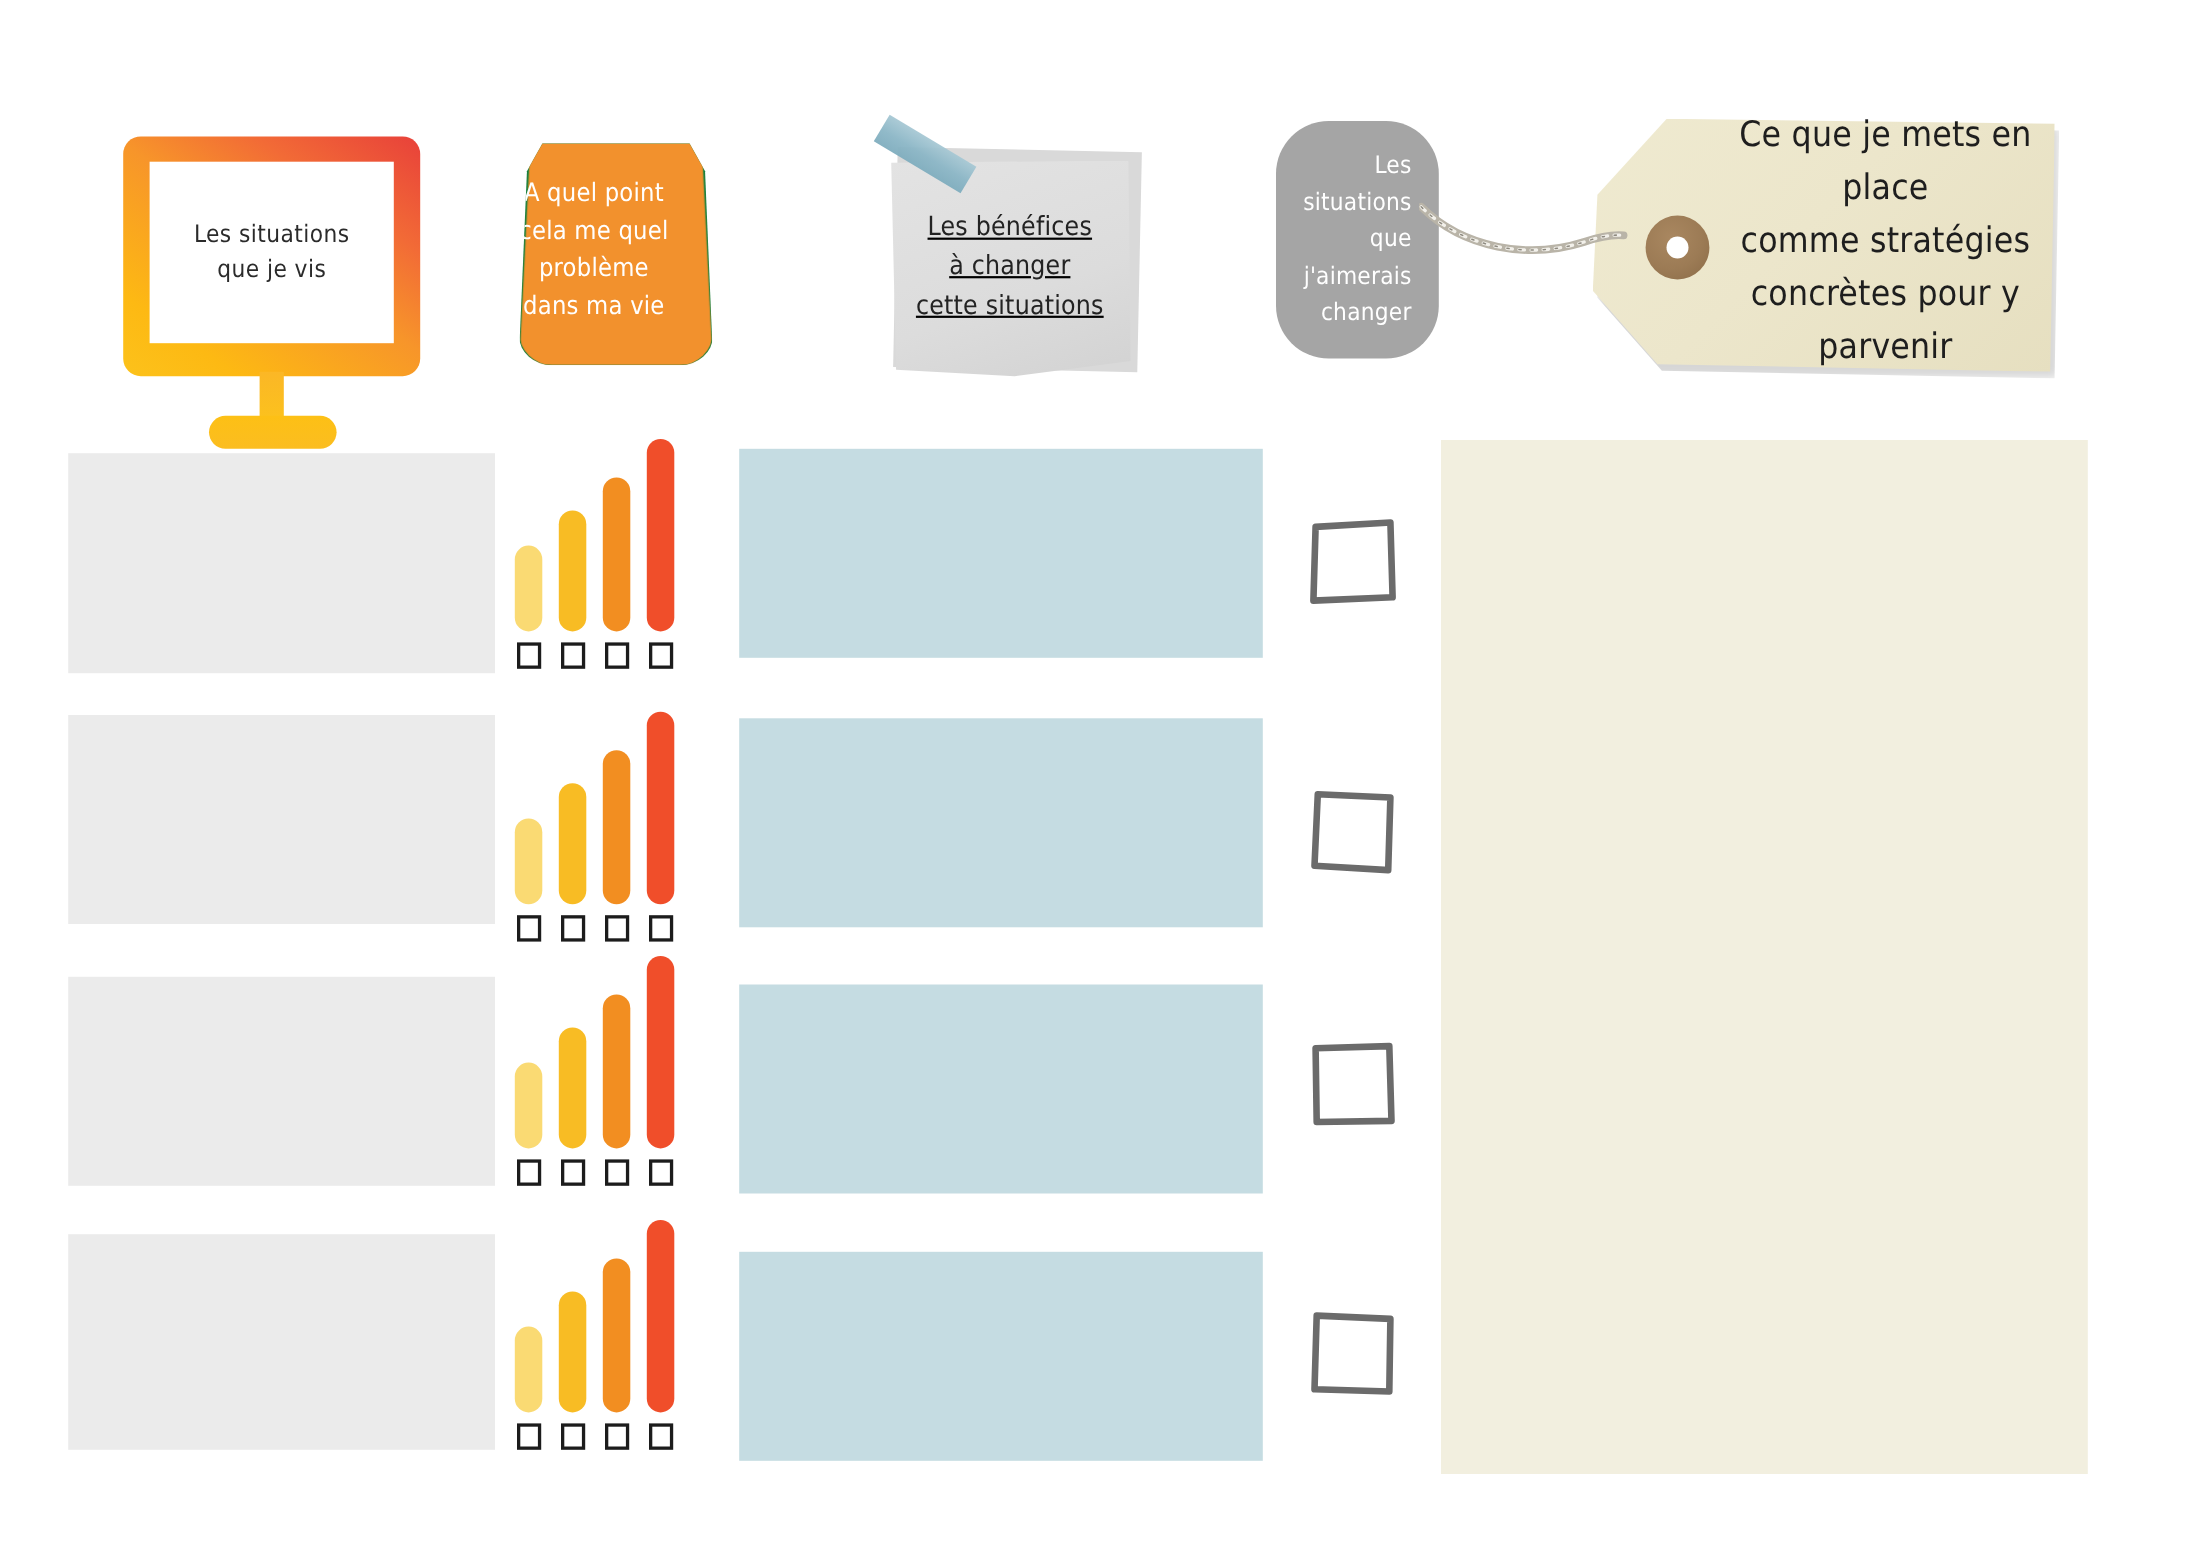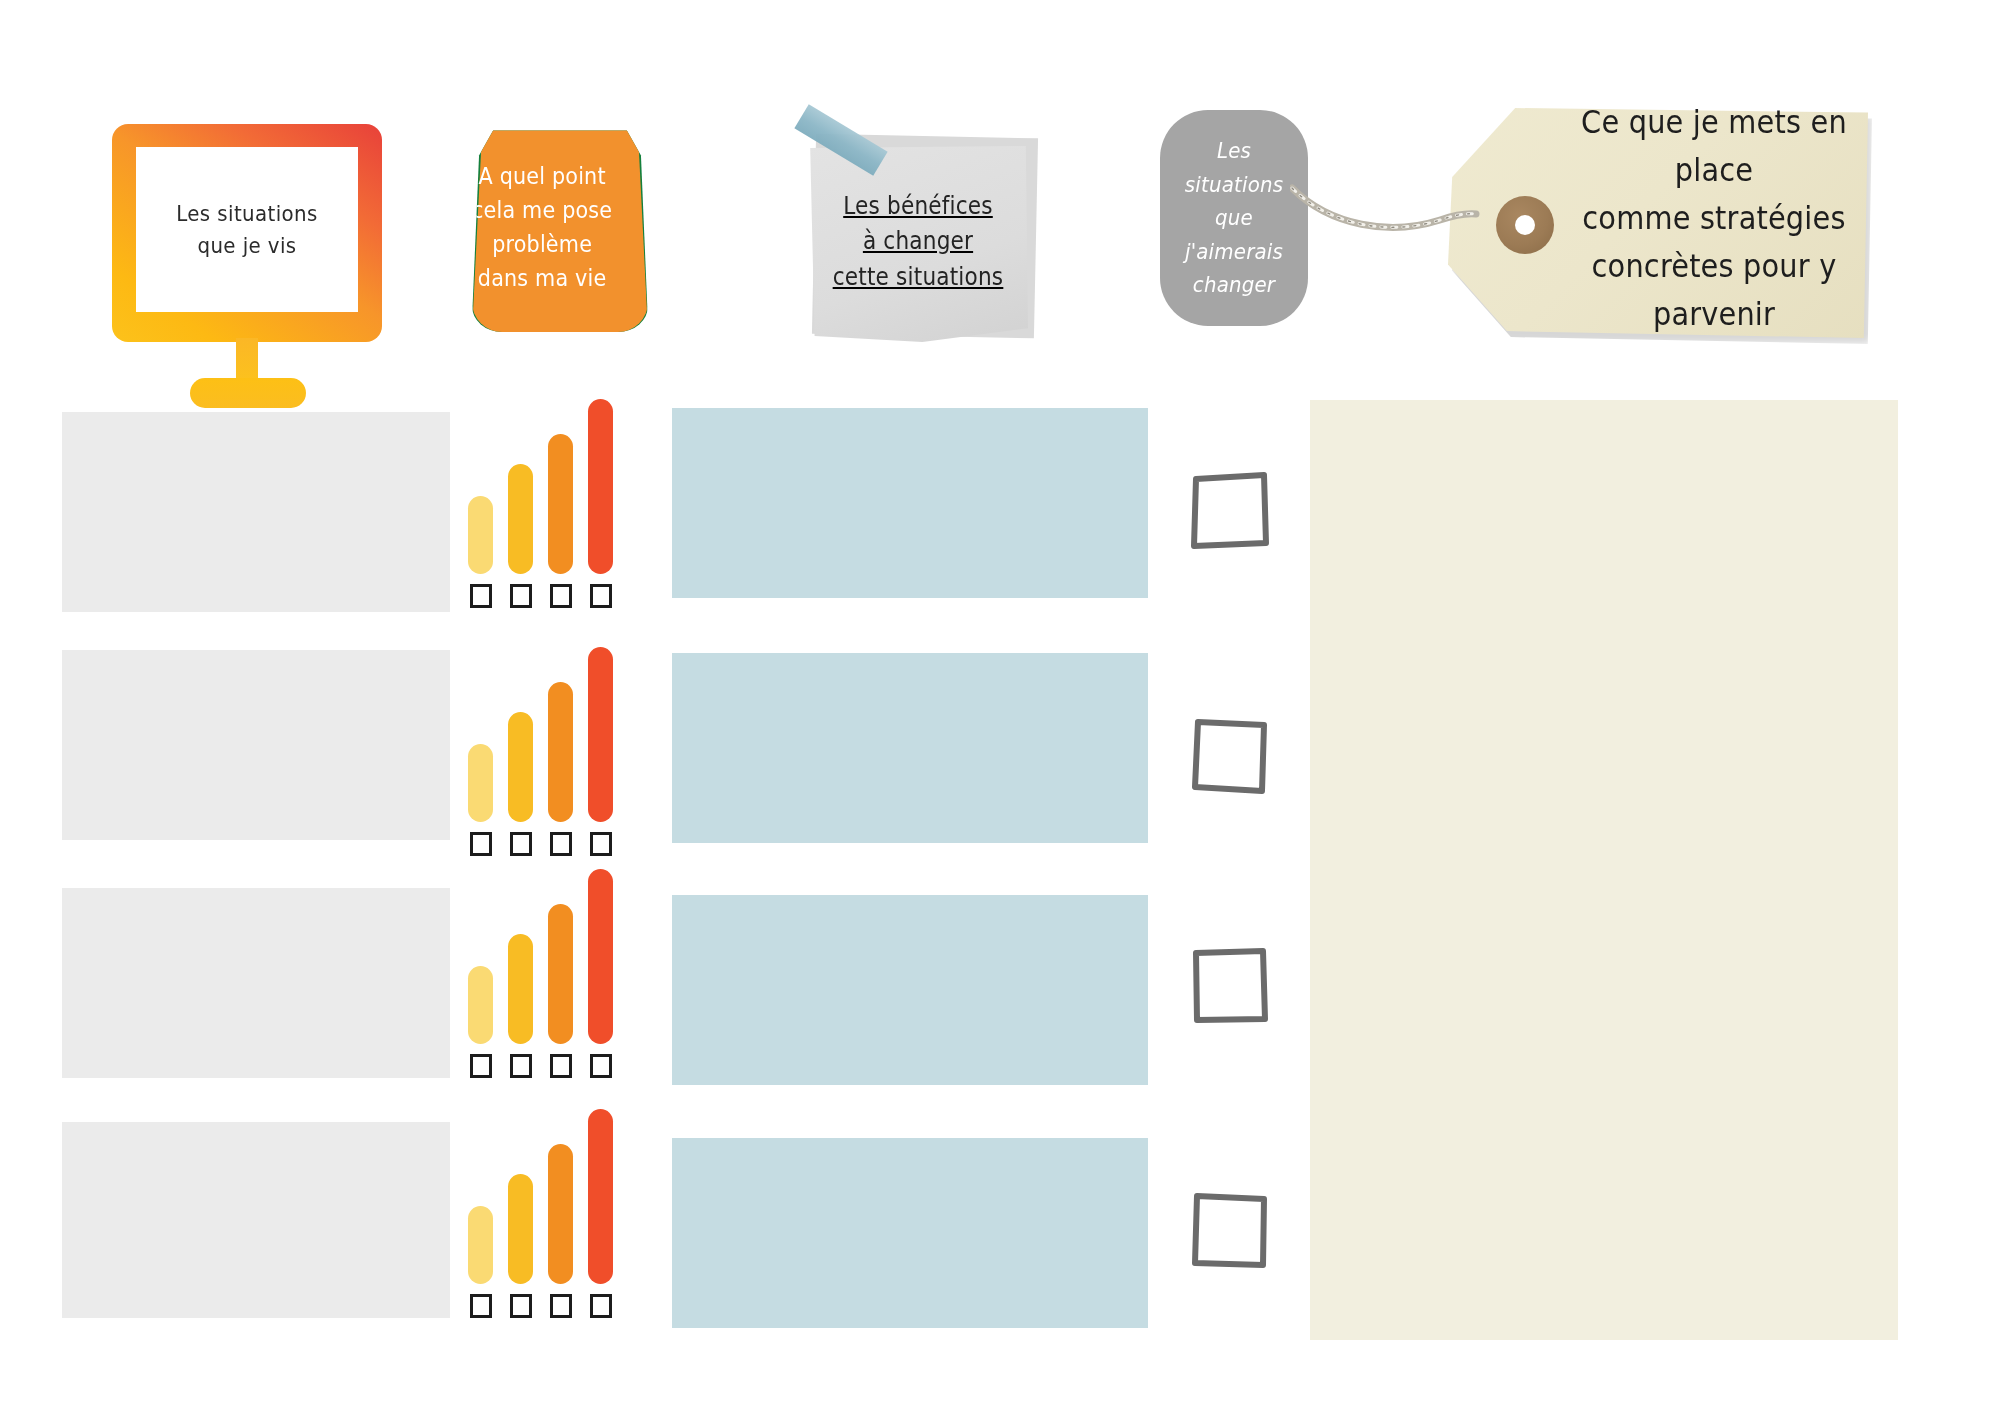--- a/index.html
+++ b/index.html
@@ -169,24 +169,23 @@
     height: 216px;
     background: #a5a5a5;
     border-radius: 48px;
     display: flex;
     align-items: center;
     justify-content: center;
   }
   .pill-label {
     font-size: 22px;
     color: #ffffff;
-    text-align: center;
+    text-align: right;
     line-height: 1.52;
     letter-spacing: 0.2px;
-    font-style: italic;
   }
 
   
   #tag-string {
     position: absolute;
     left: 1290px;
     top: 180px;
     width: 190px;
     height: 70px;
     z-index: 6;
@@ -328,21 +327,21 @@
         </div>
       </div>
     </div>
     <div class="monitor-neck"></div>
     <div class="monitor-base"></div>
   </div>
 
   <div id="header-orange-bubble">
     <div class="bubble-label">
       <div>A quel point</div>
-      <div>cela me pose</div>
+      <div>cela me quel</div>
       <div>problème</div>
       <div>dans ma vie</div>
     </div>
   </div>
 
   <div id="header-sticky-note">
     <div class="note-back"></div>
     <div class="note-paper">
       <div class="note-label">
         <div>Les bénéfices</div>

